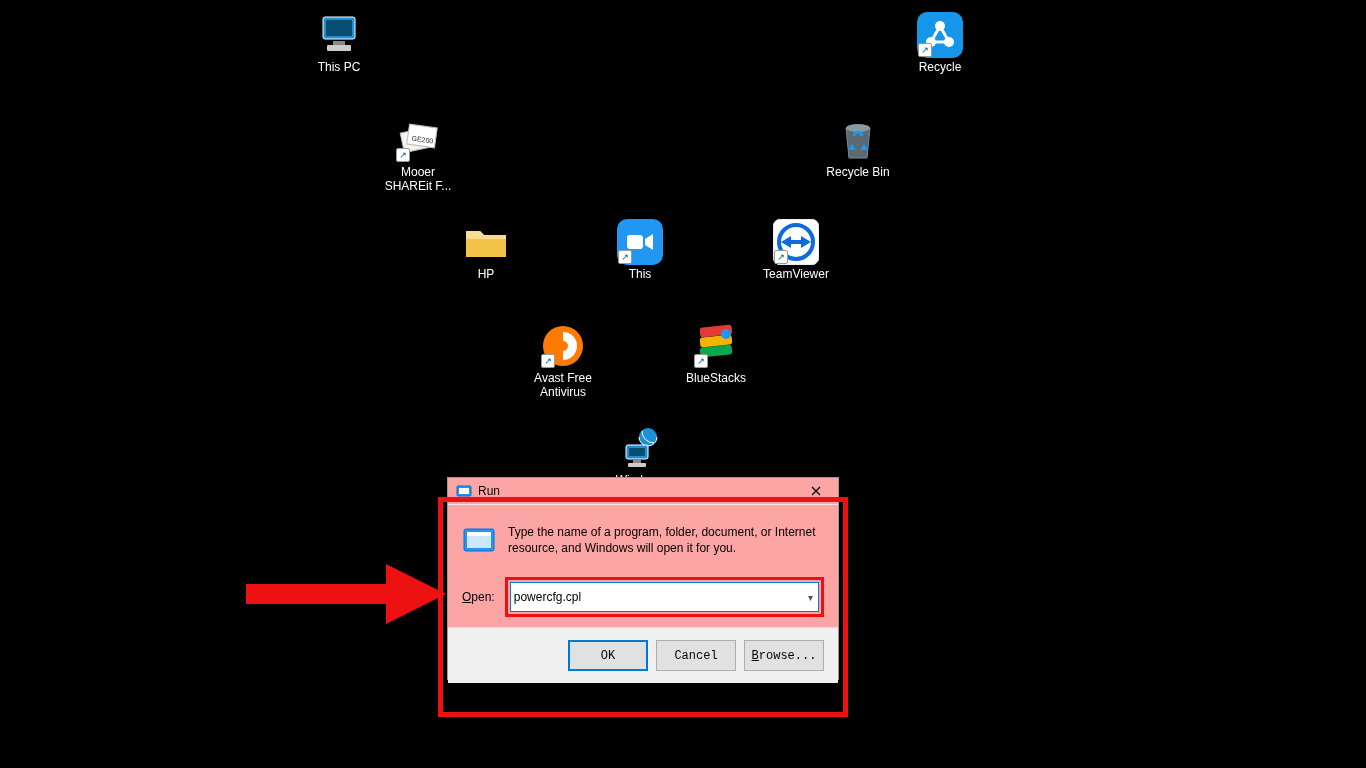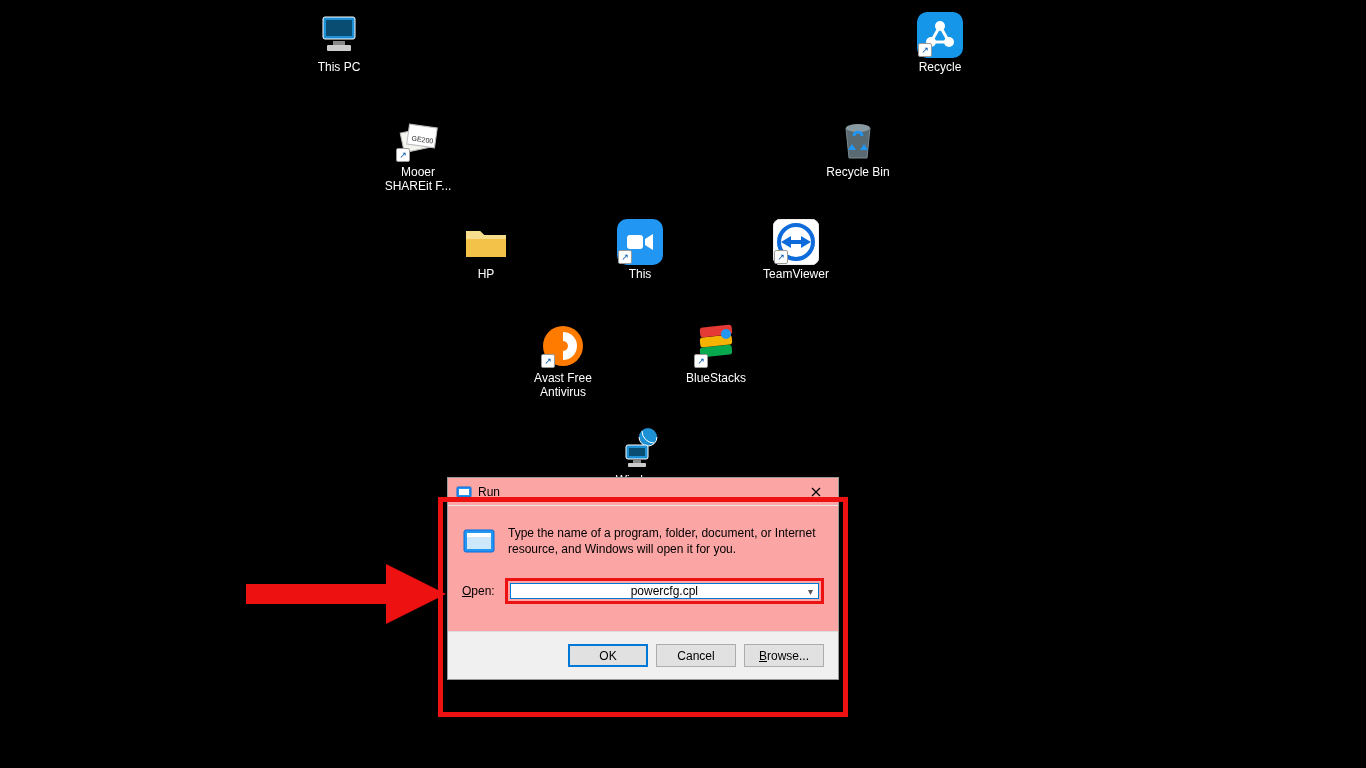--- a/index.html
+++ b/index.html
@@ -114,49 +114,48 @@
   .run-open-label { font-size: 12px; }
   .run-open-label .ul { text-decoration: underline; }
   .run-combo-wrap {
     flex: 1;
     position: relative;
     border: 3px solid #e11;
     padding: 2px;
   }
   .run-combo {
     width: 100%;
-    height: 16px;
+    height: 30px;
     border: 1px solid #0078d7;
     font-size: 12px;
-    padding: 2px 22px 2px 22px;
+    padding: 2px 22px 2px 3px;
     font-family: inherit;
     outline: none;
-    text-align: center;
   }
   .run-combo-caret {
     position: absolute;
     right: 8px; top: 50%; transform: translateY(-50%);
     font-size: 10px; color: #555; pointer-events: none;
   }
   .run-buttons {
     margin-top: auto;
     background: #f0f0f0;
     padding: 12px 14px;
     display: flex;
     justify-content: flex-end;
     gap: 8px;
     border-top: 1px solid #dcdcdc;
   }
   .run-btn {
     min-width: 80px;
-    height: 23px;
+    height: 31px;
     border: 1px solid #adadad;
     background: #e1e1e1;
     font-size: 12px;
-    font-family: Liberation Sans, sans-serif;
+    font-family: Liberation Mono, monospace;
     cursor: pointer;
   }
   .run-btn.default { border: 1px solid #0078d7; box-shadow: 0 0 0 1px #0078d7 inset; }
   .run-btn .ul { text-decoration: underline; }
 
   
   .arrow {
     position: absolute;
     left: 246px;
     top: 564px;

